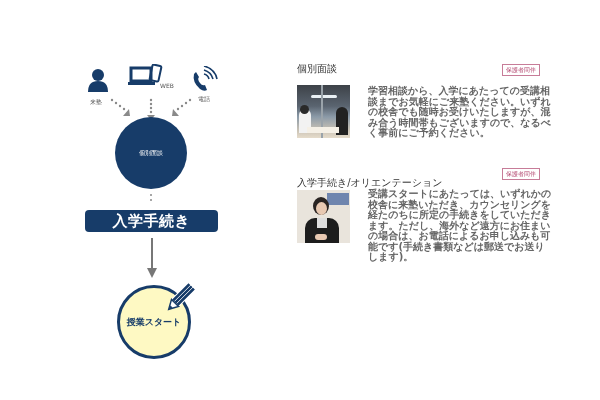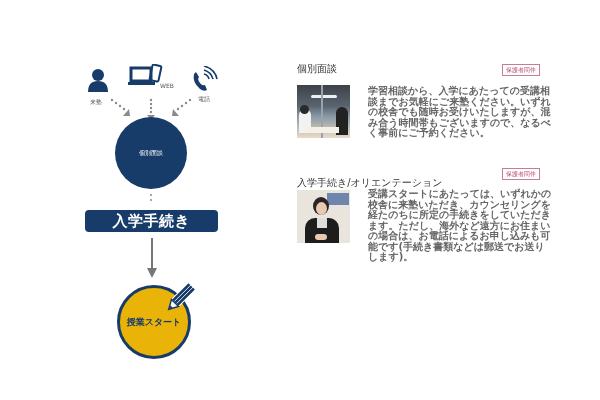--- a/index.html
+++ b/index.html
@@ -14,21 +14,21 @@
     background:#173c69; display:flex; align-items:center; justify-content:center;
   }
   .circle-main span { color:#fff; font-size:6px; }
   .btn-enroll {
     position:absolute; left:85px; top:210px; width:133px; height:22px; border-radius:4px;
     background:#173c69; color:#fff; font-size:15px; display:flex; align-items:center; justify-content:center;
     letter-spacing:0.5px; font-weight:bold;
   }
   .circle-start {
     position:absolute; left:117px; top:285px; width:68px; height:68px; border-radius:50%;
-    border:3px solid #173c69; background:#eab308; display:flex; align-items:center; justify-content:center;
+    border:3px solid #173c69; background:#fef9c3; display:flex; align-items:center; justify-content:center;
   }
   .circle-start span { color:#173c69; font-size:9px; font-weight:bold; }
   .section-title { position:absolute; font-size:10px; color:#333; }
   .badge {
     position:absolute; font-size:6px; color:#b0406a; border:1px solid #c77c98; padding:1px 3px; line-height:8px;
     background:#fff;
   }
   .photo { position:absolute; width:53px; height:53px; overflow:hidden; }
   .desc { position:absolute; font-size:10px; line-height:10.5px; color:#666; width:186px;font-weight:bold; }
 </style>

